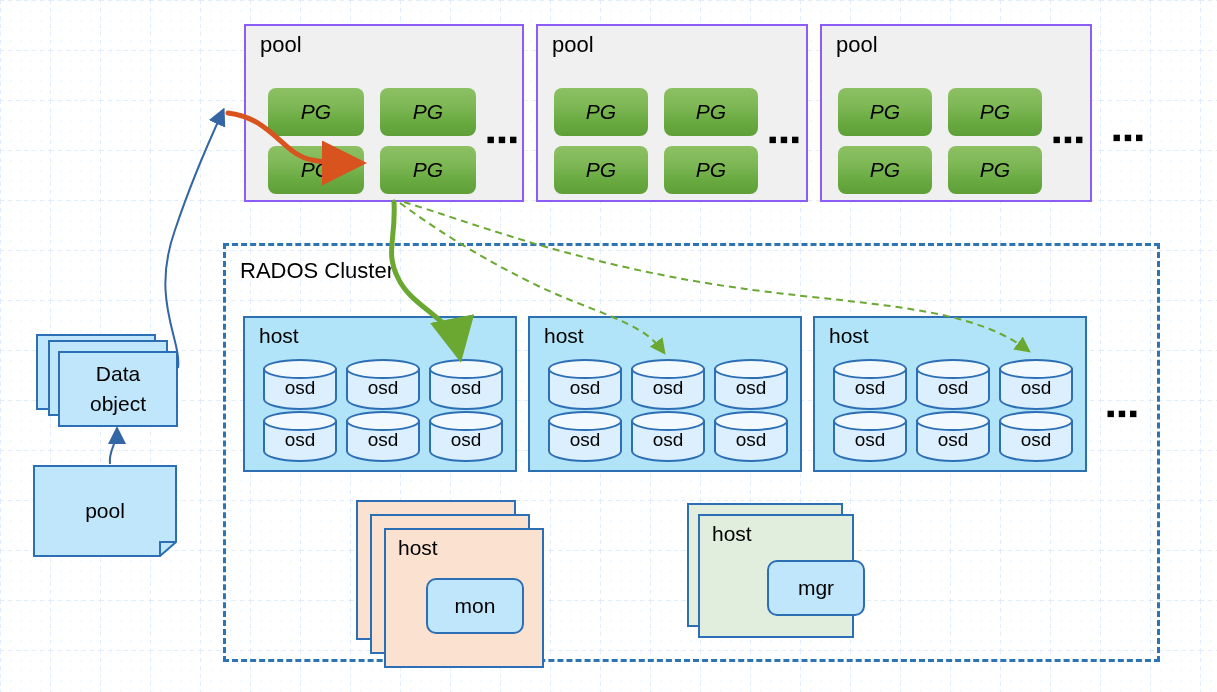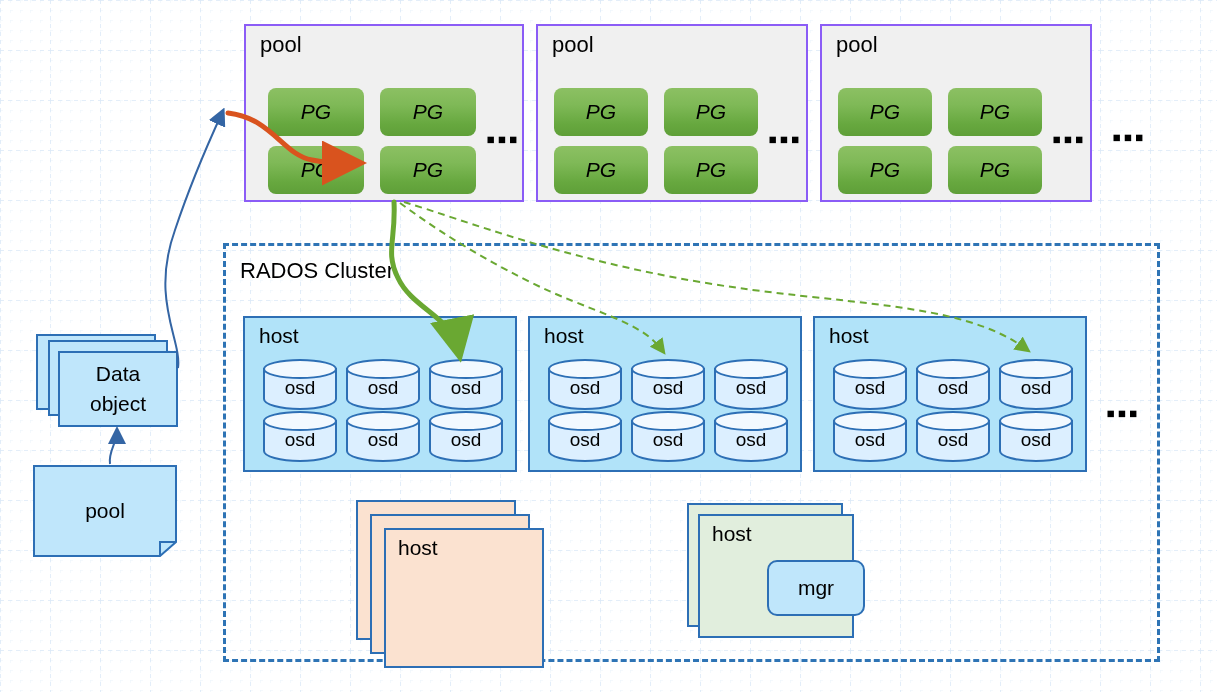--- a/index.html
+++ b/index.html
@@ -363,20 +363,21 @@
     <div class="osd-text">osd</div>
   </div>
 </div>
 
 <div class="ellipsis abs" style="left:1106px; top:400px; z-index:4;">▪▪▪</div>
 
 <div class="stack-card" style="left:356px; top:500px; width:160px; height:140px; background:#fbe2d0; z-index:3;"></div>
 <div class="stack-card" style="left:370px; top:514px; width:160px; height:140px; background:#fbe2d0; z-index:4;"></div>
 <div class="stack-card" style="left:384px; top:528px; width:160px; height:140px; background:#fbe2d0; z-index:5;">
   <div class="card-label" style="left:12px; top:6px;">host</div>
+  <div class="inner-pill" style="left:40px; top:48px; width:98px; height:56px;">mon</div>
 </div>
 
 <div class="stack-card" style="left:687px; top:503px; width:156px; height:124px; background:#e1eedd; z-index:3;"></div>
 <div class="stack-card" style="left:698px; top:514px; width:156px; height:124px; background:#e1eedd; z-index:4;">
   <div class="card-label" style="left:12px; top:6px;">host</div>
   <div class="inner-pill" style="left:40px; top:44px; width:98px; height:56px;margin-left:27px;">mgr</div>
 </div>
 
 <div class="dataobj-card" style="left:36px; top:334px; width:120px; height:76px; z-index:3;"></div>
 <div class="dataobj-card" style="left:48px; top:340px; width:120px; height:76px; z-index:4;">

